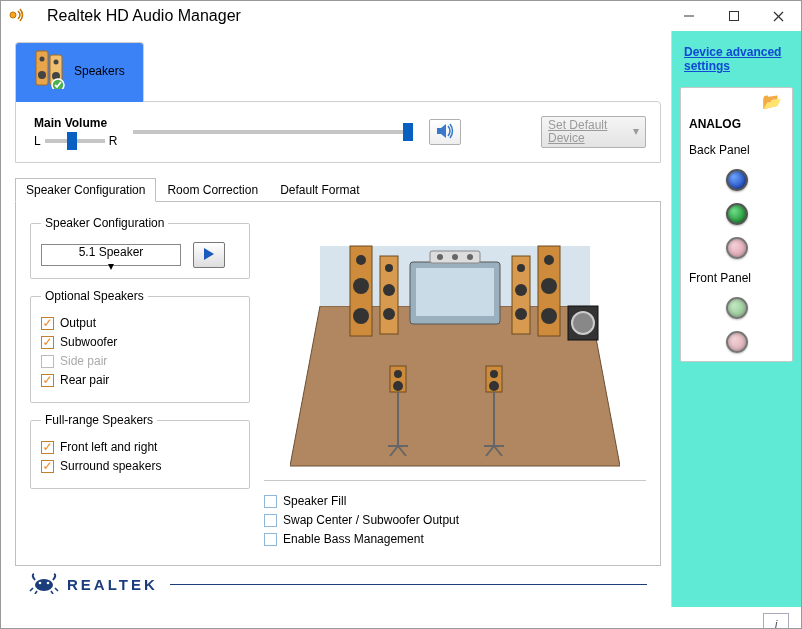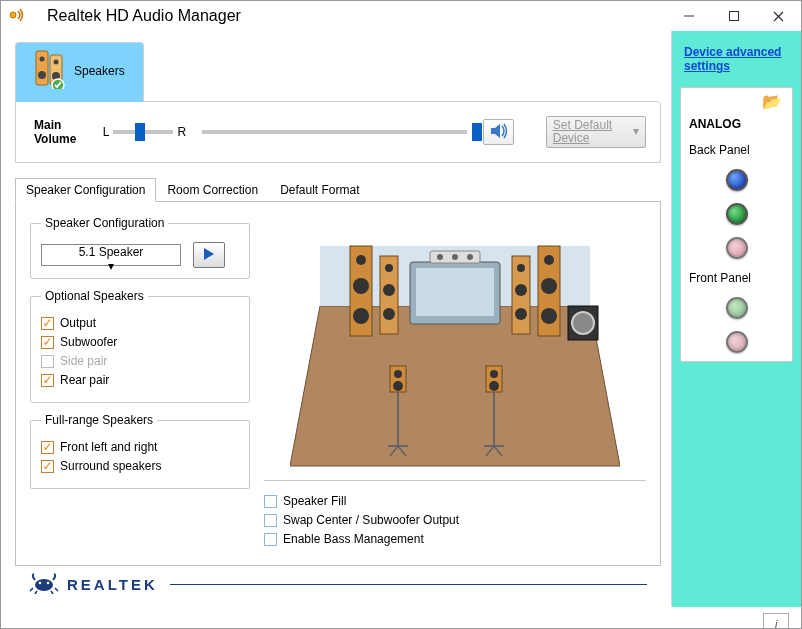--- a/index.html
+++ b/index.html
@@ -8,23 +8,23 @@
   .titlebar { height: 30px; display: flex; align-items: center; padding: 0 0 0 8px; }
   .titlebar .title { margin-left: 22px; font-size: 16px; }
   .titlebar .spacer { flex: 1; }
   .titlebar .winbtn { width: 45px; height: 30px; display:flex; align-items:center; justify-content:center; }
   
   .content { display:flex; flex: 1; }
   .leftpane { flex: 1; padding: 10px 10px 4px 14px; display:flex; flex-direction:column; }
   .rightpane { width: 130px; background: #5eead4; border-left: 1px solid #d0d6e6; padding: 4px; }
   
   .toptabs { display:flex; }
-  .toptab { display:flex; align-items:center; gap:8px; padding:6px 18px 10px 18px; border:1px solid #cfcfcf; border-bottom:none; border-radius:4px 4px 0 0; background:#7dd3fc; position:relative; top:1px; }
+  .toptab { display:flex; align-items:center; gap:8px; padding:6px 18px 10px 18px; border:1px solid #cfcfcf; border-bottom:none; border-radius:4px 4px 0 0; background:#3b82f6; position:relative; top:1px; }
   .device-area { border:1px solid #cfcfcf; border-radius:0 4px 0 0; padding:14px 14px 14px 18px; display:flex; align-items:center; gap:16px; }
-  .mv-group { display:flex; flex-direction:row; gap:4px; }
+  .mv-group { display:flex; flex-direction:column; gap:4px; }
   .mv-label { font-weight:bold; }
   .balance { display:flex; align-items:center; gap:4px; }
   .slider-track { height:4px; background:#c5c5c5; position:relative; }
   .slider-thumb { position:absolute; top:-7px; width:10px; height:18px; background:#0a60c2; }
   .vol-slider { width:280px; }
   .bal-slider { width:60px; }
   .iconbtn { width:32px; height:26px; border:1px solid #b0b0b0; background:linear-gradient(#fff,#eee); display:flex; align-items:center; justify-content:center; border-radius:2px; }
   .defaultbtn { width:105px; height:32px; border:1px solid #b0b0b0; background:linear-gradient(#f5f5f5,#e3e3e3); color:#9a9a9a; display:flex; align-items:center; justify-content:space-between; padding:0 6px; border-radius:2px; font-size:11px; line-height:1.1; }
   
   .innertabs { display:flex; margin-top:14px; border-bottom:1px solid #bfbfbf; }

